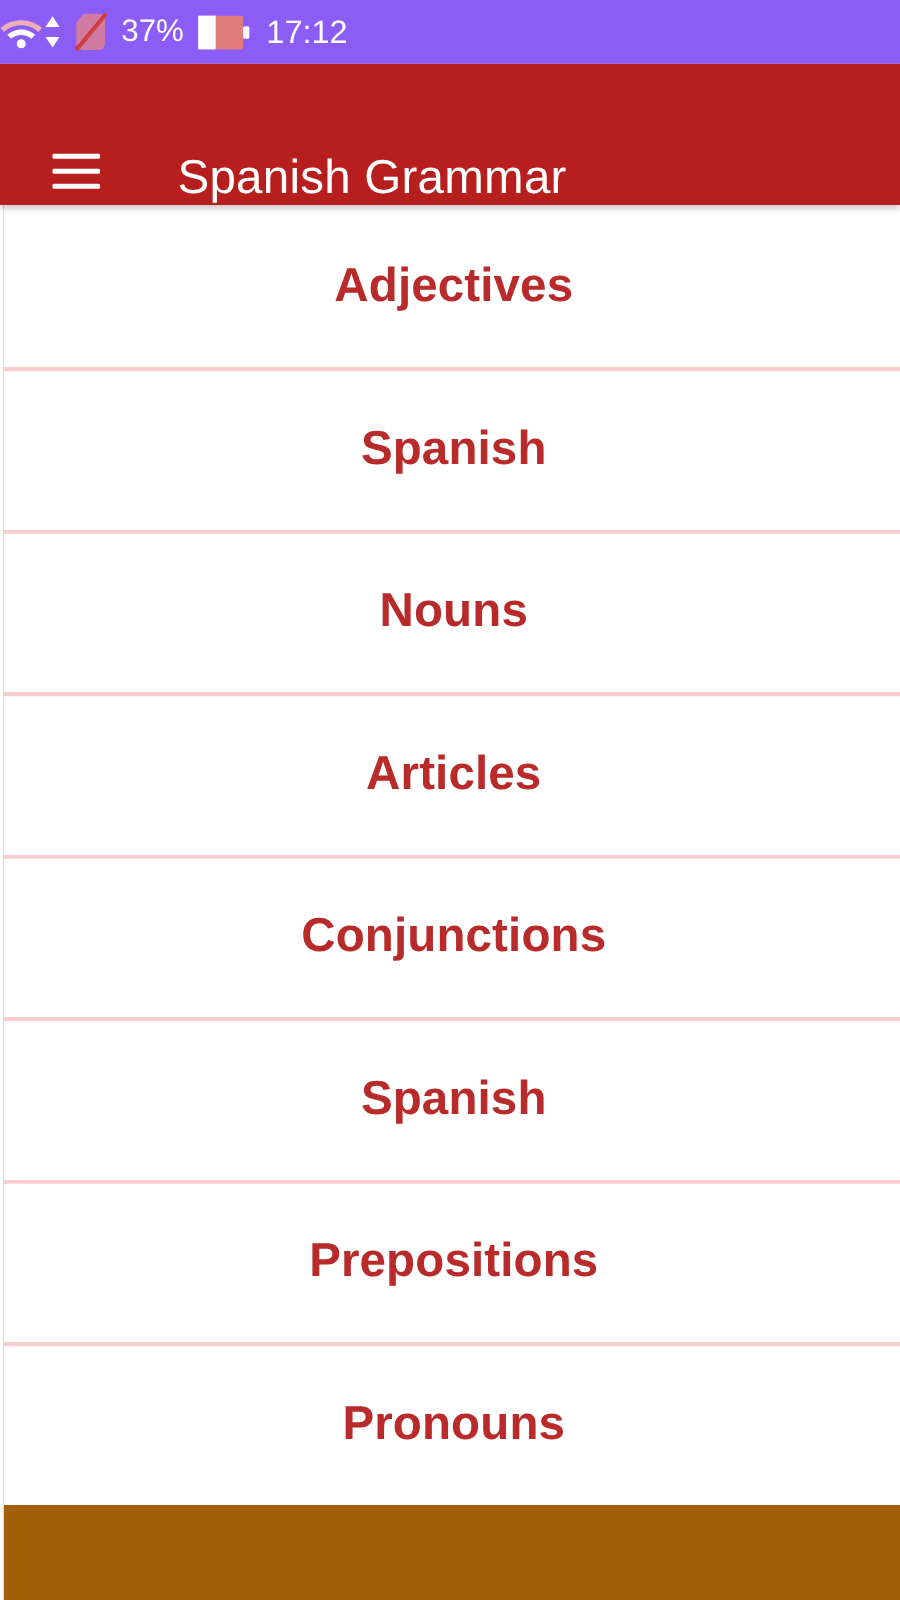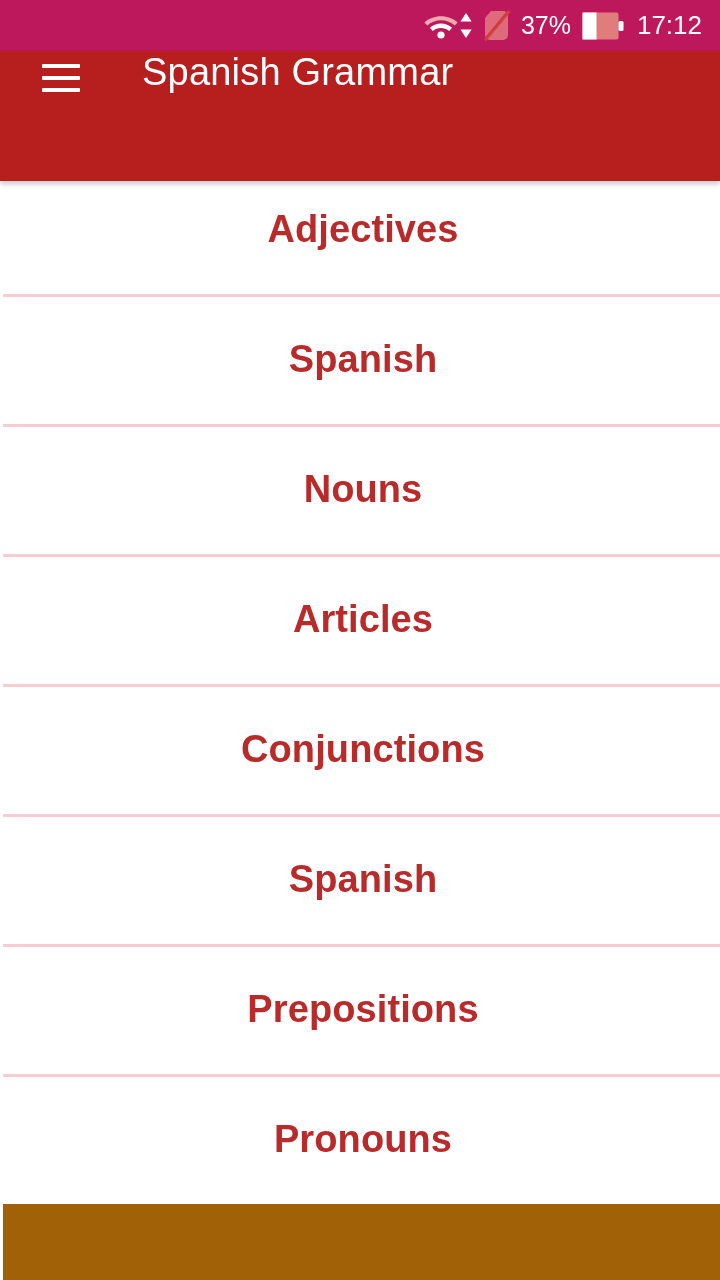--- a/index.html
+++ b/index.html
@@ -20,24 +20,24 @@
     width: 720px;
     height: 1280px;
     background: #ffffff;
     overflow: hidden;
   }
 
   
   .status-bar {
     position: relative;
     height: 51px;
-    background: #be185d;
-    display: flex;
-    align-items: center;
-    justify-content: flex-end;
+    background: #8b5cf6;
+    display: flex;
+    align-items: center;
+    justify-content: flex-start;
     padding-right: 18px;
     gap: 12px;
   }
 
   .status-icons {
     display: flex;
     align-items: center;
     gap: 11px;
   }
 
@@ -66,24 +66,24 @@
     font-size: 26px;
     font-weight: 400;
     line-height: 1;
     padding-bottom: 1px;
     padding-left: 2px;
   }
 
   
   .app-bar {
     position: relative;
-    height: 130px;
+    height: 113px;
     background: #b71e1e;
     display: flex;
-    align-items: flex-start;
+    align-items: flex-end;
     padding-left: 34px;
     box-shadow: 0 3px 5px rgba(0,0,0,0.22);
     z-index: 5;
   }
 
   .menu-button {
     width: 54px;
     height: 54px;
     display: flex;
     flex-direction: column;

